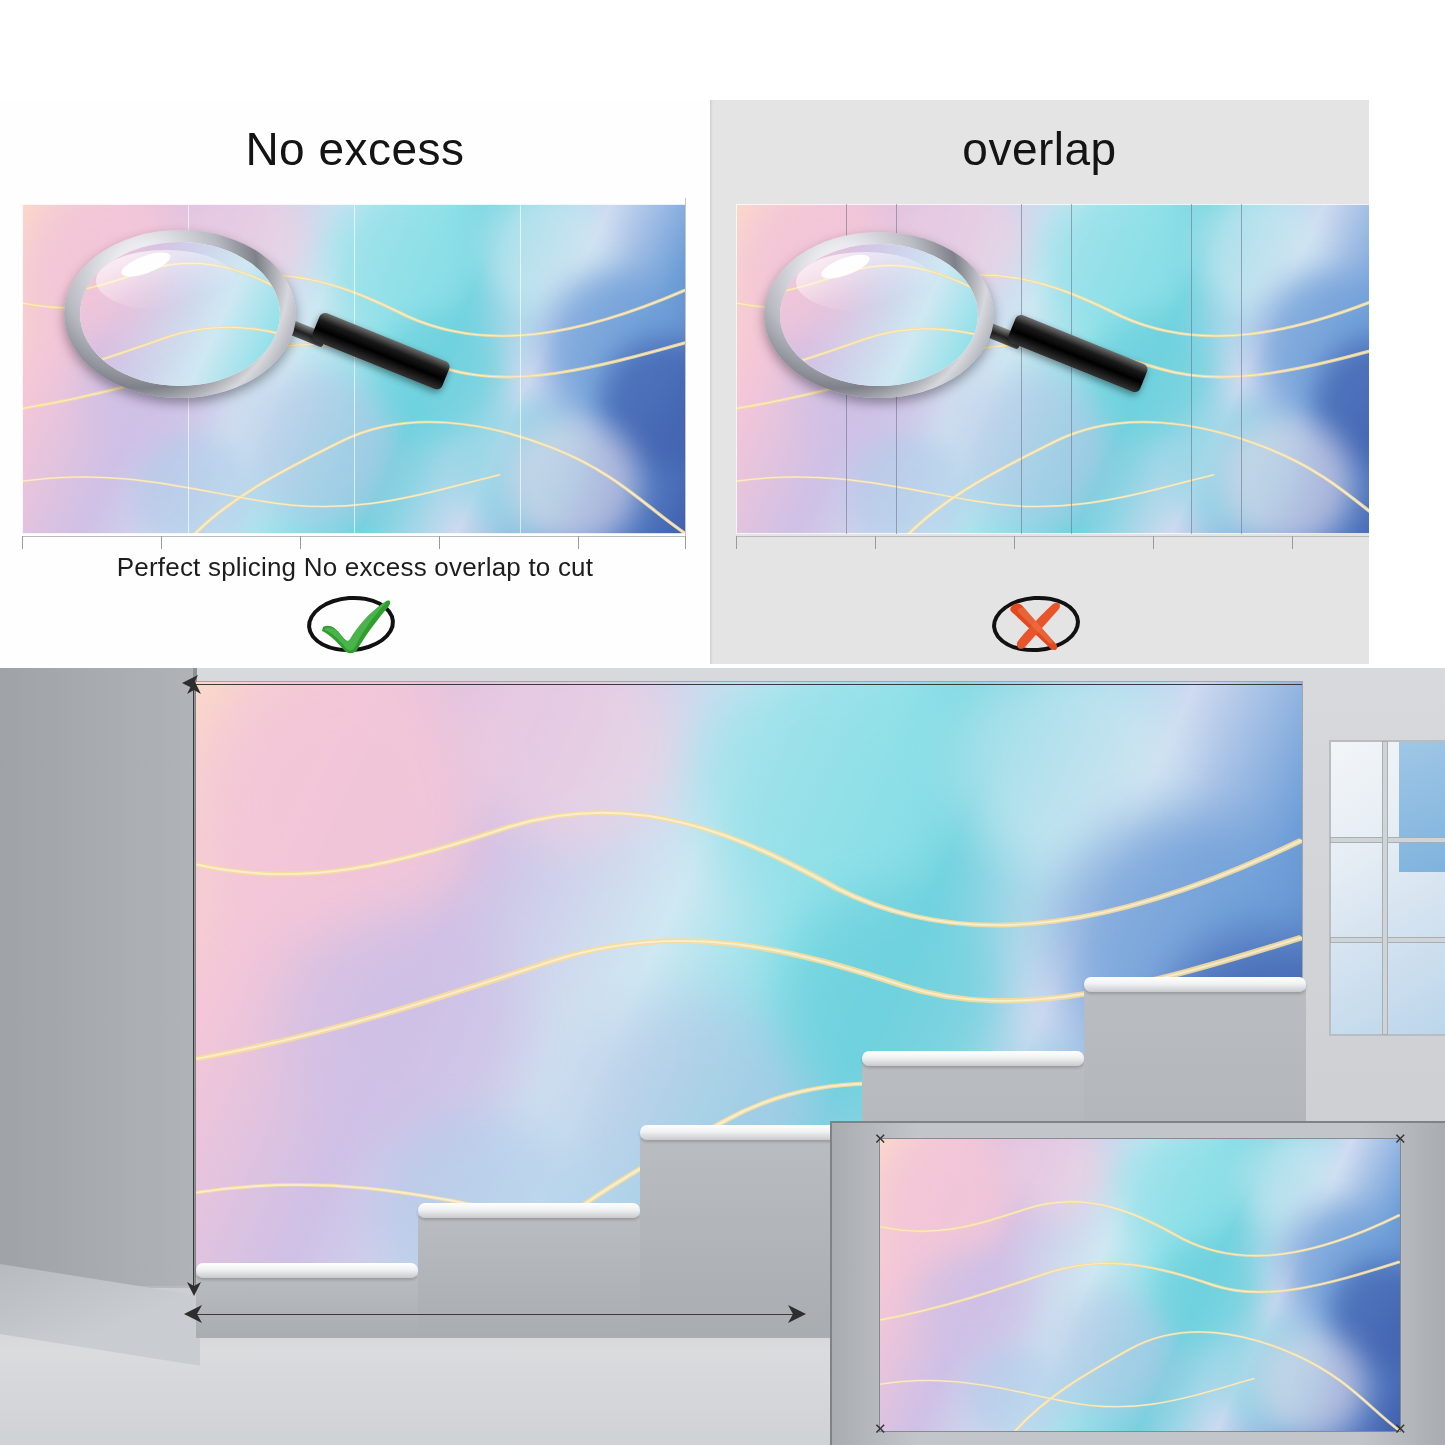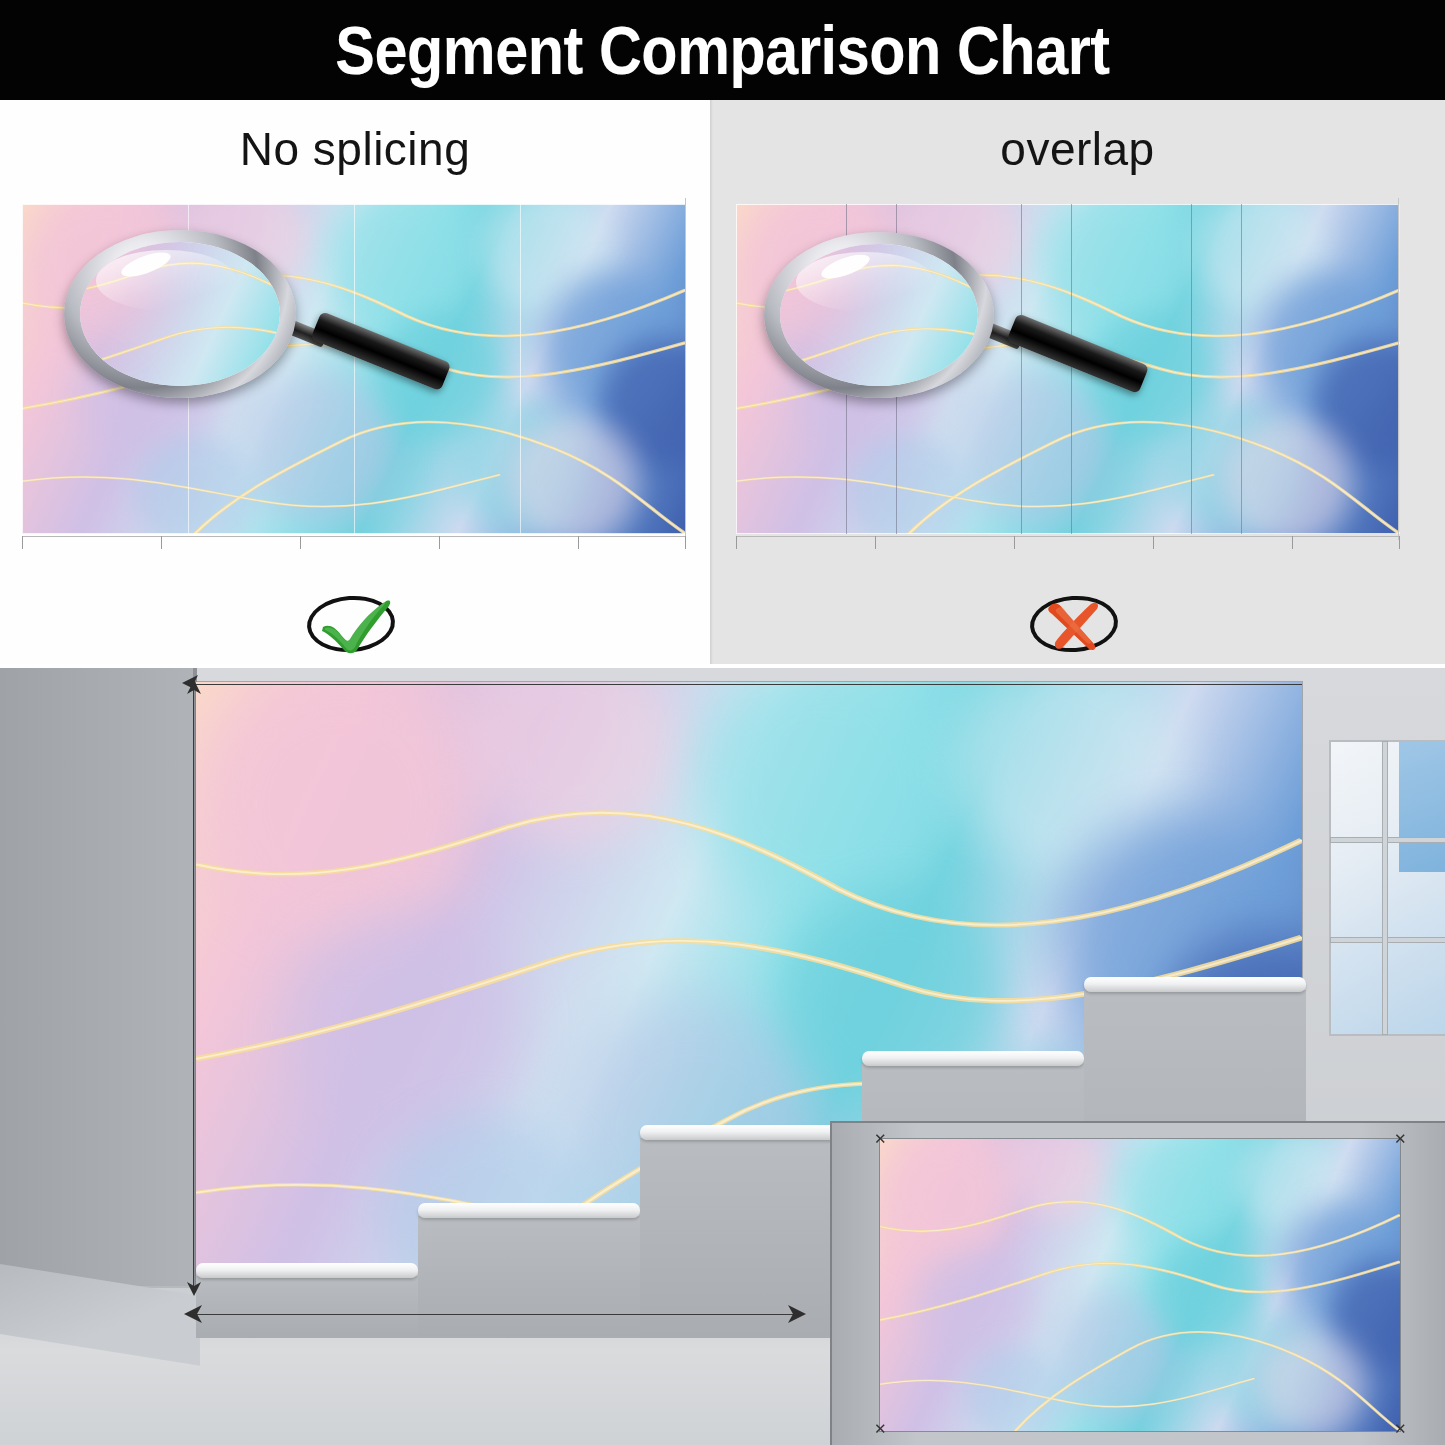--- a/index.html
+++ b/index.html
@@ -16,21 +16,21 @@
     transform:scaleX(0.86);transform-origin:center center;
     font-family:"Liberation Sans Narrow","Liberation Sans",sans-serif;
     text-shadow:0 0 1px rgba(255,255,255,.35);
     white-space:nowrap;
   }
 
   
   .compare{position:absolute;left:0;top:100px;width:1445px;height:564px;}
   .panel{position:absolute;top:0;height:564px;overflow:hidden;}
   .panel-left{left:0;width:710px;background:#fefefe;}
-  .panel-right{left:710px;width:735px;background:#e4e4e4;}
+  .panel-right{left:710px;width:659px;background:#e4e4e4;}
   .panel-right:before{content:"";position:absolute;left:0;top:0;width:3px;height:564px;
      background:linear-gradient(to right,#cfcfcf,#e4e4e4);}
   .panel-head{position:absolute;top:22px;left:0;width:100%;text-align:center;
      font-size:46px;color:#141414;font-weight:400;letter-spacing:.5px;}
 
   .shotwrap{position:absolute;top:104px;}
   .panel-left .shotwrap{left:22px;width:664px;height:330px;}
   .panel-right .shotwrap{left:26px;width:664px;height:330px;}
 
   
@@ -123,28 +123,25 @@
   .wm{position:absolute;right:10px;bottom:6px;font-size:40px;letter-spacing:2px;
       font-family:"Liberation Serif","DejaVu Serif",serif;font-weight:700;
       color:rgba(250,250,250,.55);
       text-shadow:1px 1px 0 rgba(90,90,95,.75),-1px -1px 0 rgba(255,255,255,.5),0 2px 3px rgba(0,0,0,.25);}
 </style>
 </head>
 <body>
 
 <div class="page">
 
-  <div class="titlebar">
-    <div class="title">Segment Comparison Chart</div>
-  </div>
 
   <div class="compare">
 
     <div class="panel panel-left">
-      <div class="panel-head">No splicing</div>
+      <div class="panel-head">No excess</div>
 
       <div class="shotwrap">
         <div class="marble" id="marbleL" style="background: linear-gradient(115deg, rgb(250, 217, 201) 0%, rgb(243, 198, 216) 12%, rgb(207, 192, 230) 26%, rgb(207, 232, 242) 42%, rgb(143, 224, 232) 52%, rgb(111, 210, 222) 60%, rgb(207, 218, 240) 72%, rgb(111, 159, 216) 84%, rgb(63, 95, 174) 100%);">
             <div class="l" style="left:-4%;top:-6%;width:34%;height:52%;background:radial-gradient(circle,#f3c6d8 0%,#f3c6d8 42%,rgba(255,255,255,0) 72%);opacity:0.85;filter:blur(11.333333333333334px);"></div>
             <div class="l" style="left:6%;top:34%;width:26%;height:46%;background:radial-gradient(circle,#cfc0e6 0%,#cfc0e6 42%,rgba(255,255,255,0) 72%);opacity:0.62;filter:blur(9.333333333333334px);"></div>
             <div class="l" style="left:22%;top:-10%;width:24%;height:40%;background:radial-gradient(circle,#f7d2e0 0%,#f7d2e0 42%,rgba(255,255,255,0) 72%);opacity:0.55;filter:blur(10px);"></div>
             <div class="l" style="left:30%;top:46%;width:30%;height:56%;background:radial-gradient(circle,#b9c4e6 0%,#b9c4e6 42%,rgba(255,255,255,0) 72%);opacity:0.55;filter:blur(10px);"></div>
             <div class="l" style="left:44%;top:-12%;width:26%;height:58%;background:radial-gradient(circle,#8fe0e8 0%,#8fe0e8 42%,rgba(255,255,255,0) 72%);opacity:0.7;filter:blur(10.666666666666666px);"></div>
             <div class="l" style="left:52%;top:28%;width:22%;height:48%;background:radial-gradient(circle,#6fd2de 0%,#6fd2de 42%,rgba(255,255,255,0) 72%);opacity:0.72;filter:blur(8.666666666666666px);"></div>
             <div class="l" style="left:62%;top:56%;width:26%;height:48%;background:radial-gradient(circle,#7fd6e2 0%,#7fd6e2 42%,rgba(255,255,255,0) 72%);opacity:0.55;filter:blur(8.666666666666666px);"></div>
@@ -201,20 +198,21 @@
       <div class="ruler" style="left:22px;width:664px;top:436px">
         <div class="base"></div>
         <div class="tk" style="left:0"></div>
           <div class="tk" style="left:139px"></div>
         <div class="tk" style="left:278px"></div>
           <div class="tk" style="left:417px"></div>
         <div class="tk" style="left:556px"></div>
           <div class="tk" style="left:663px"></div>
       </div>
 
+      <div class="caption">Perfect splicing No excess overlap to cut</div>
 
       <div class="verdict">
         <div class="mark">
           <div class="ell"></div>
           <svg width="100" height="62" viewBox="0 0 100 62" aria-hidden="true">
             <path d="M18 33 C24 30 30 33 36 41 C42 48 45 50 47 47 C54 35 66 20 80 8 C84 5 87 7 84 12 C72 26 60 42 52 56 C48 61 42 60 38 55 C31 47 24 40 17 37 Z" fill="#2f9e2f"></path>
             <path d="M20 34 C26 32 32 36 37 43 C40 47 43 48 45 45 C52 33 64 19 78 9 C80 8 81 9 79 11 C67 24 56 40 50 53 C47 58 43 57 40 53 C34 45 27 39 20 36 Z" fill="#4cb24c"></path>
           </svg>
         </div>
       </div>

